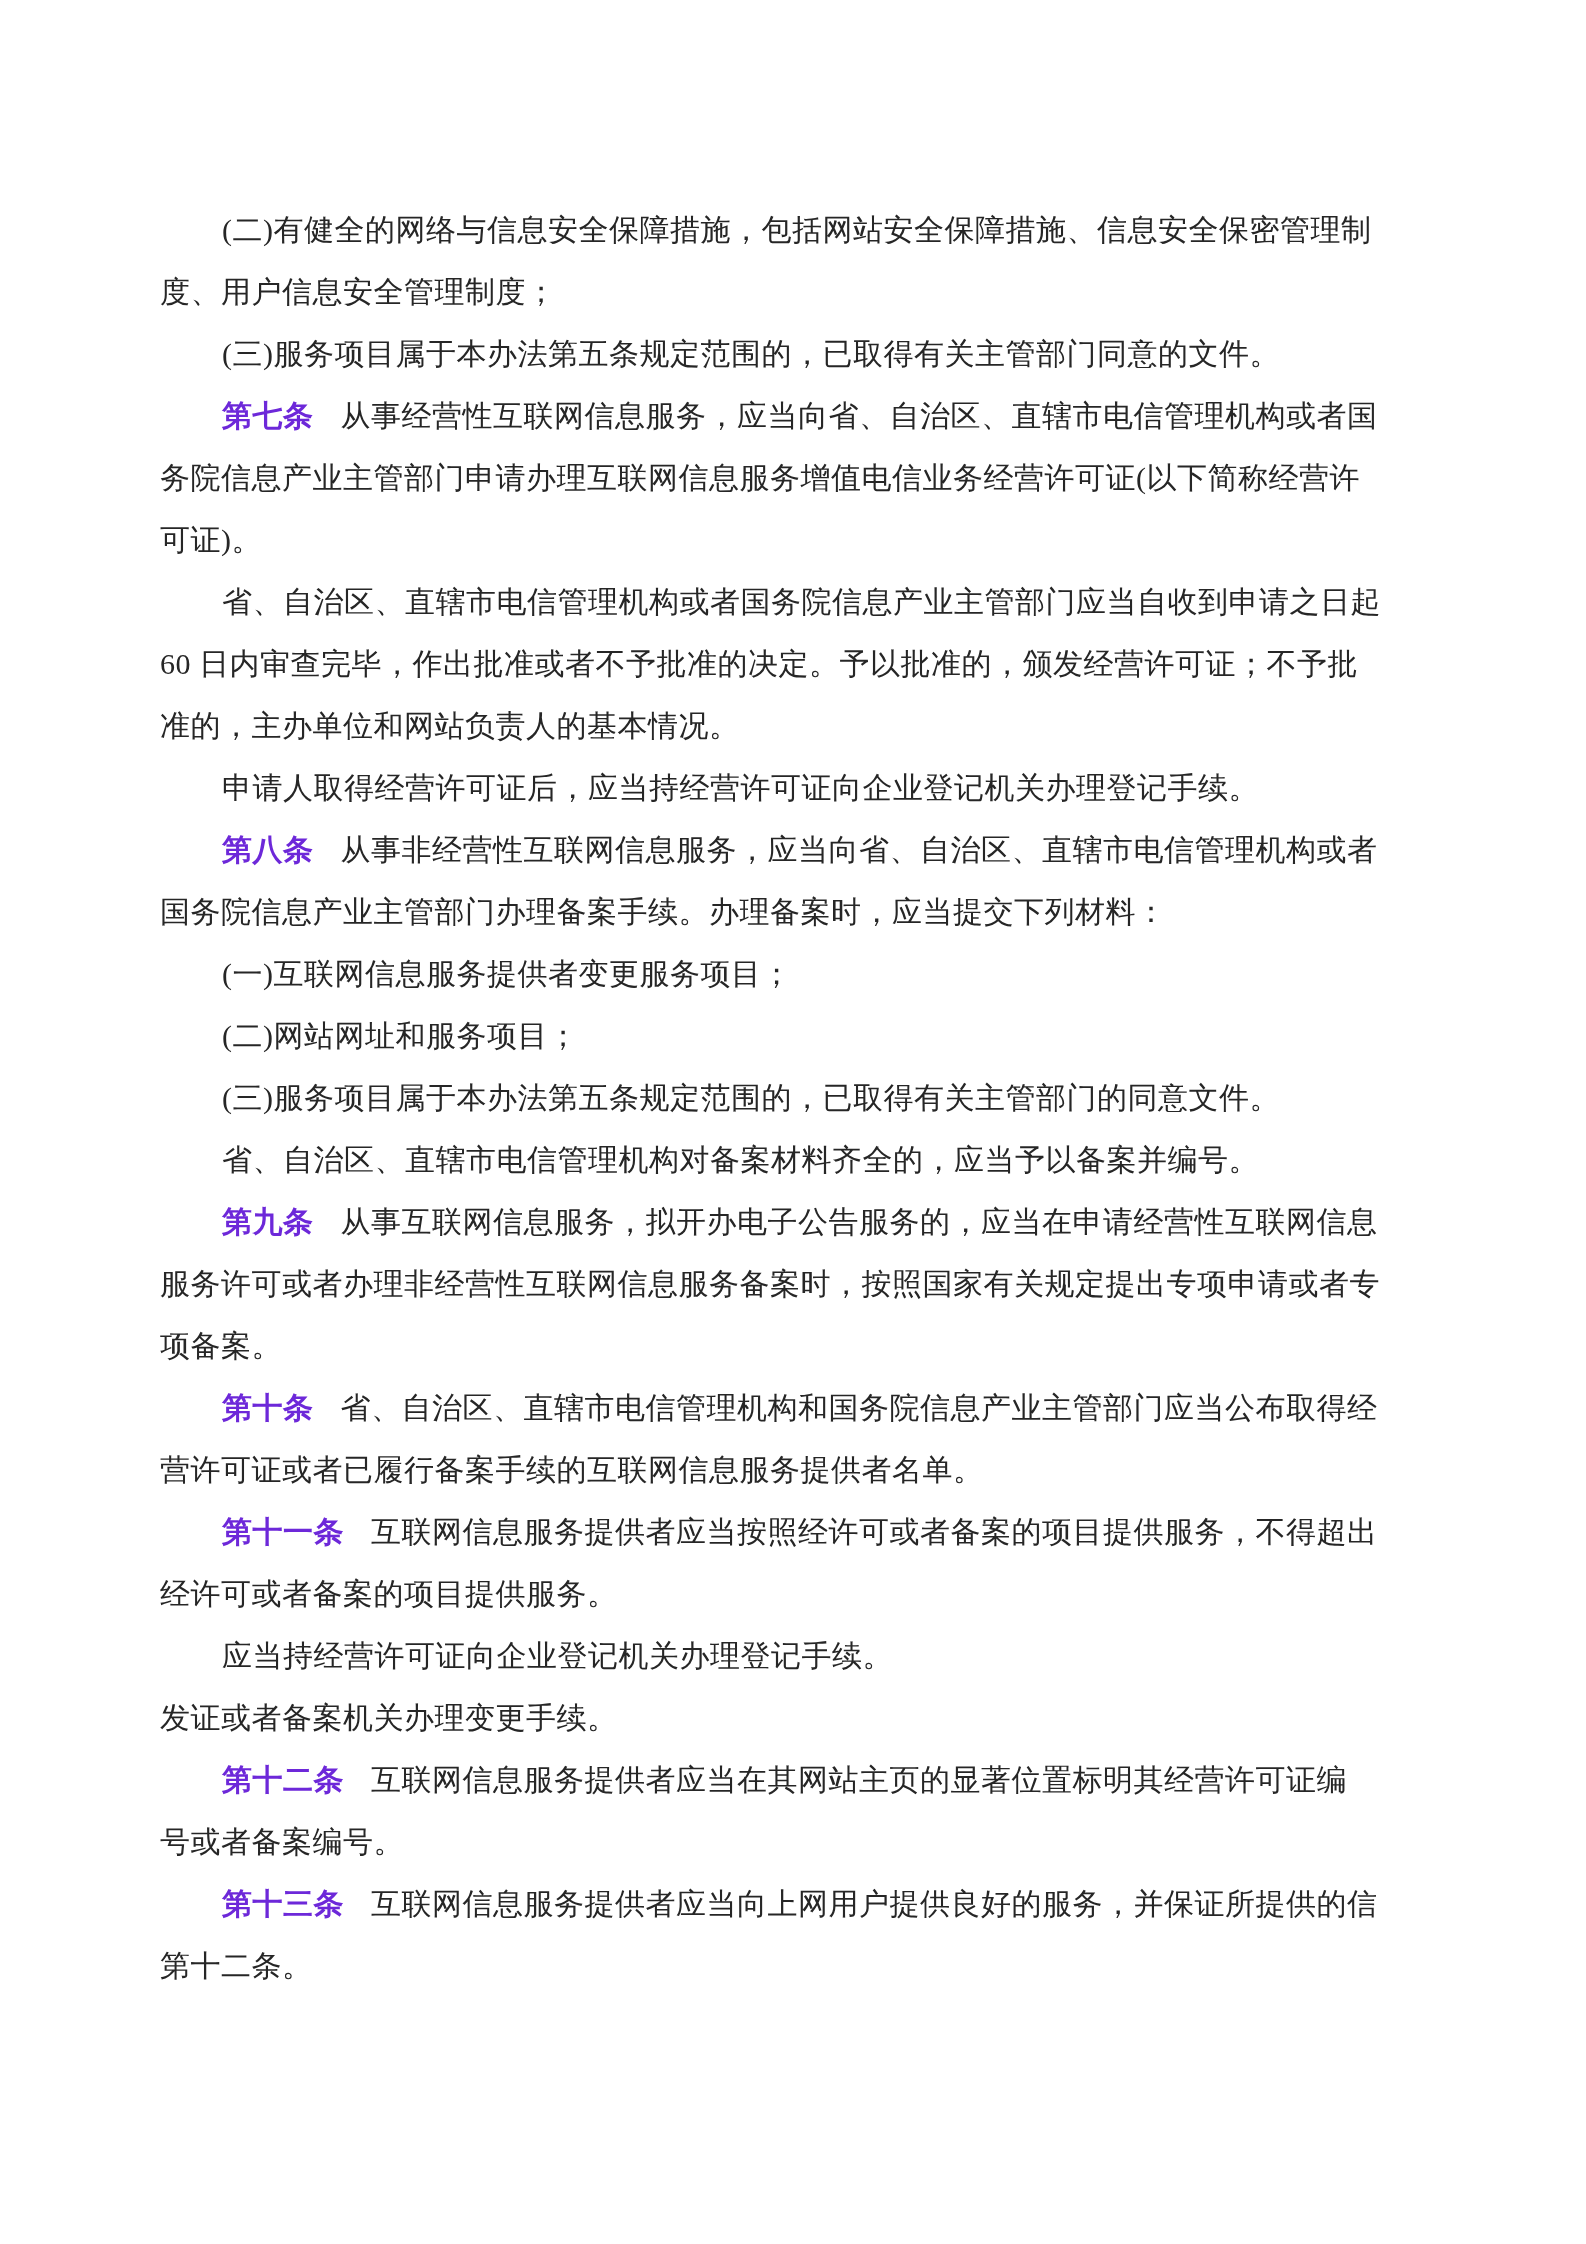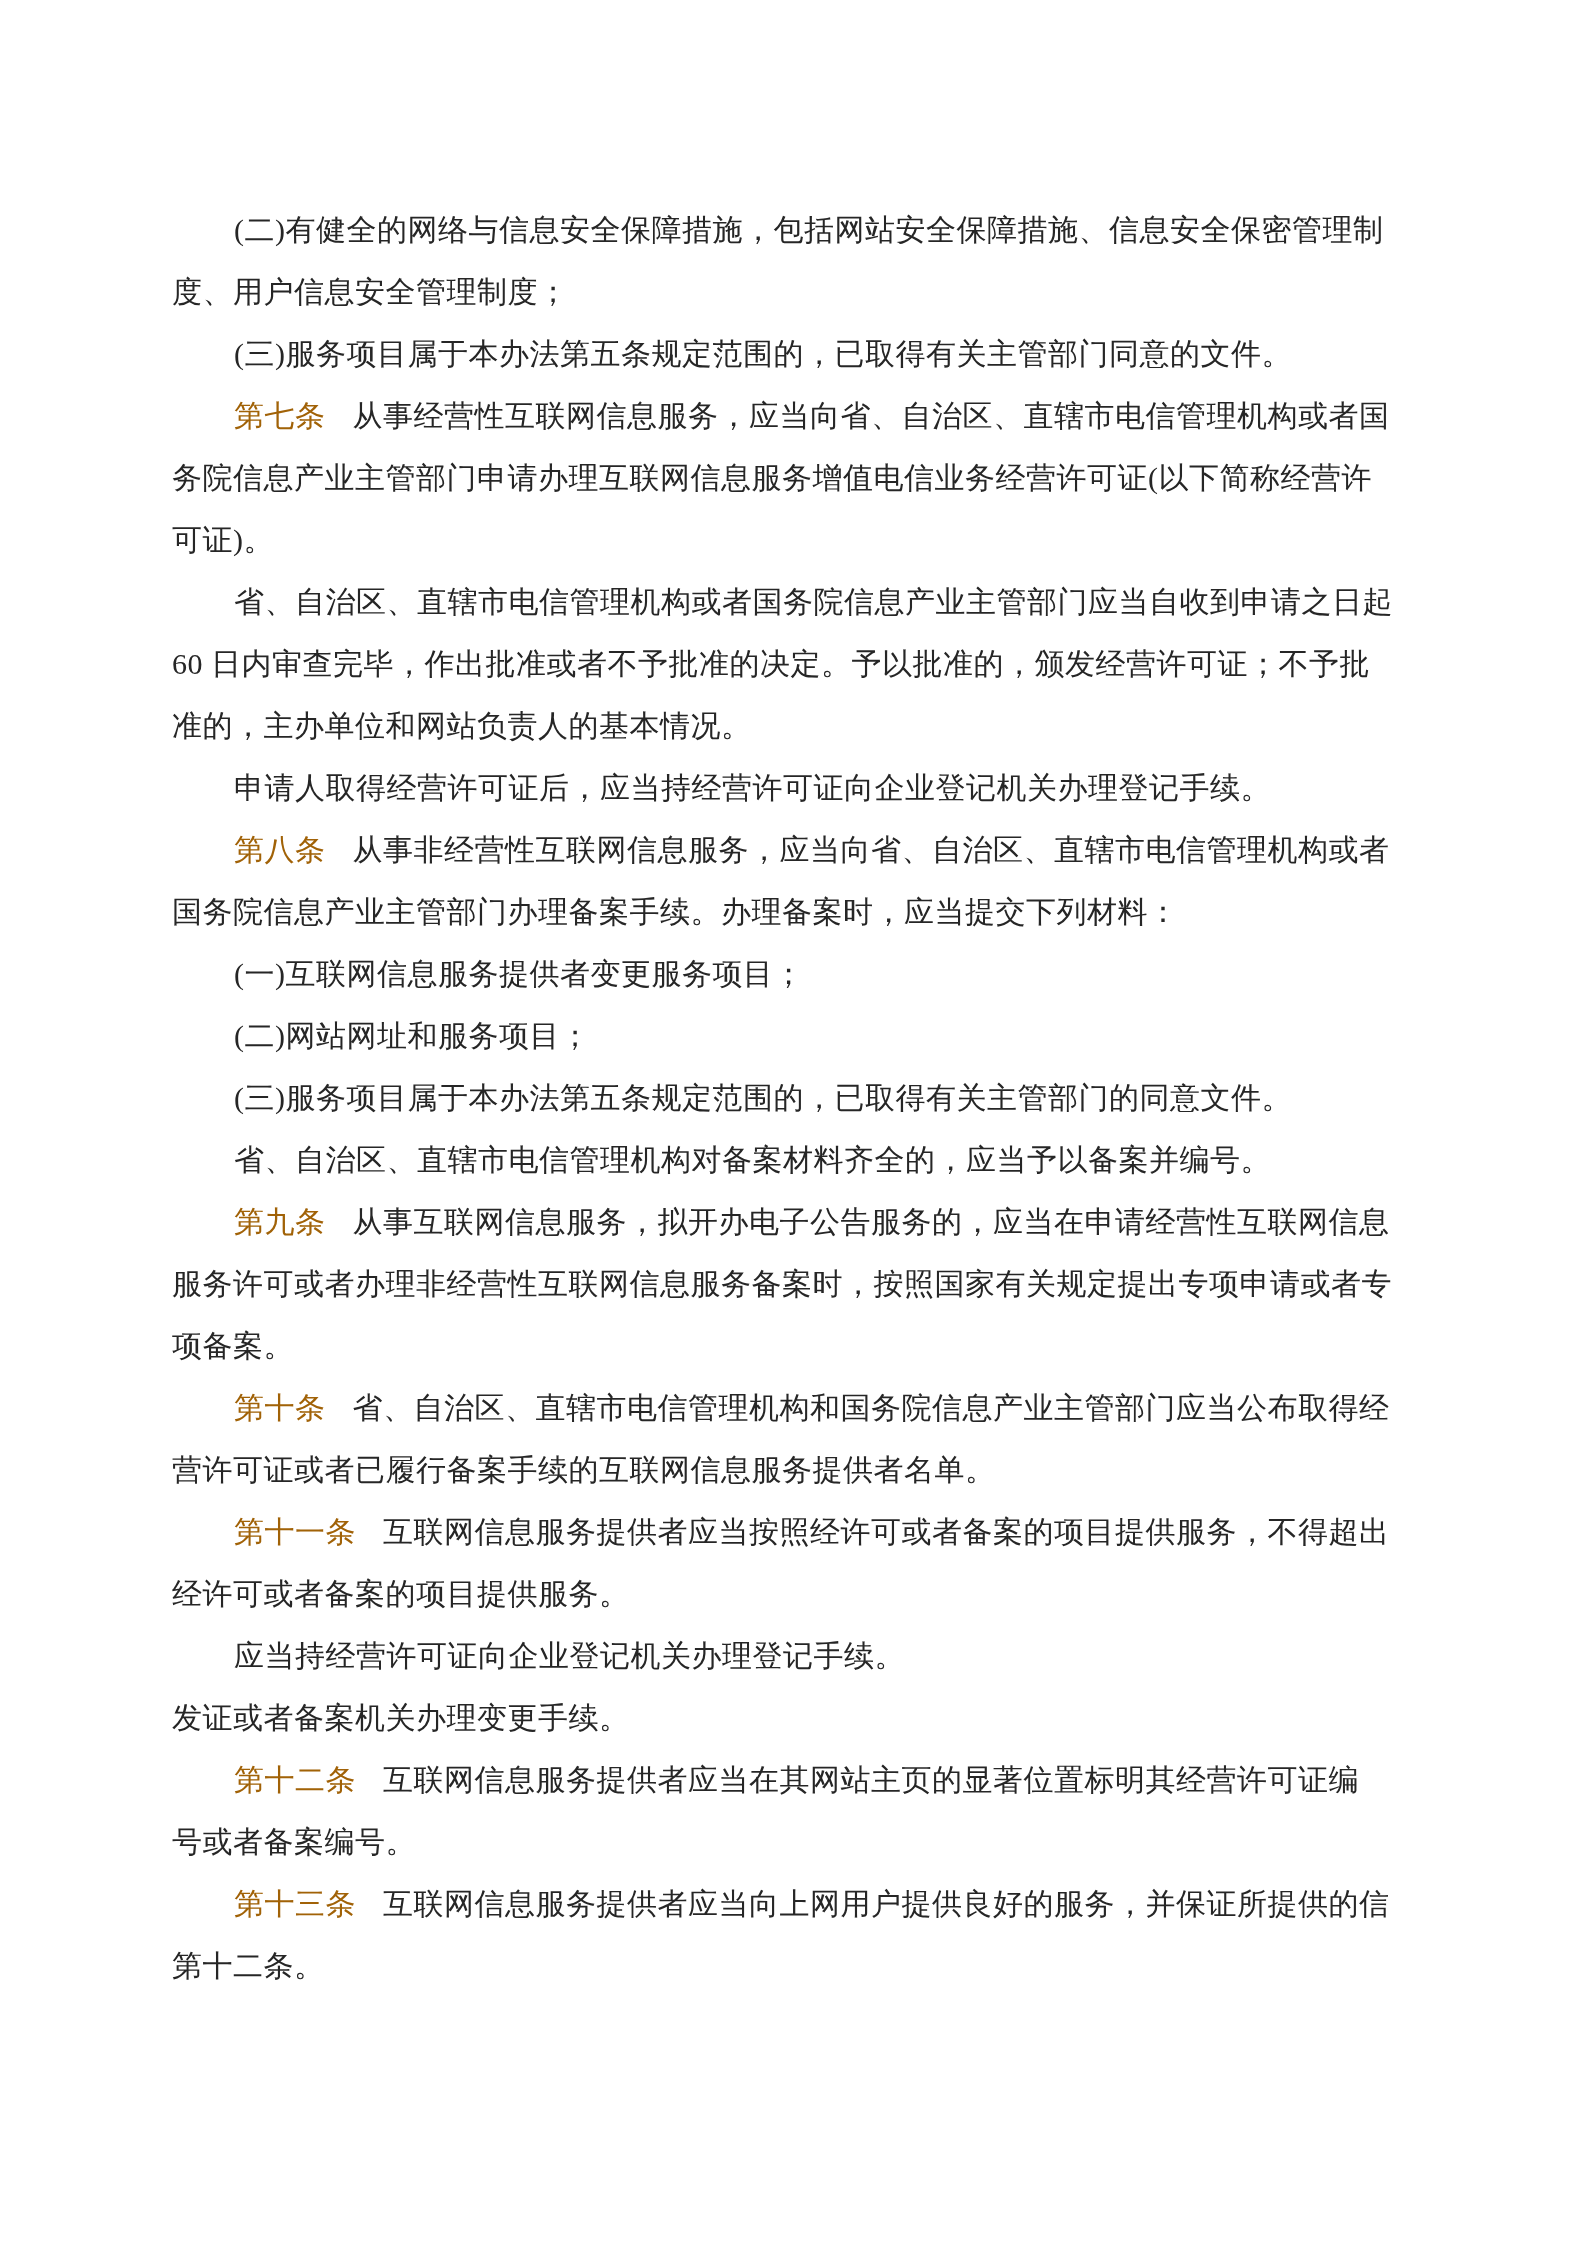--- a/index.html
+++ b/index.html
@@ -10,38 +10,38 @@
   .page {
     position: relative;
     width: 1586px;
     height: 2244px;
     background: #ffffff;
     overflow: hidden;
     font-family: "Liberation Serif", "DejaVu Serif", serif;
   }
   .content {
     position: absolute;
-    left: 172px;
+    left: 160px;
     top: 199px;
     width: 1260px;
   }
   .line {
     height: 62px;
     line-height: 62px;
     font-size: 30px;
     color: #262626;
     white-space: nowrap;
     letter-spacing: 0.5px;
   }
   .line.indent {
     padding-left: 62px;
   }
   .term {
-    font-weight: 400;
-    color: #a16207;
+    font-weight: 700;
+    color: #6d28d9;
     margin-right: 27px;
   }
 </style>
 </head>
 <body>
 
 <div class="page">
   <div class="content">
       <div class="line indent"><span>(二)有健全的网络与信息安全保障措施，包括网站安全保障措施、信息安全保密管理制</span></div>
       <div class="line"><span>度、用户信息安全管理制度；</span></div>

